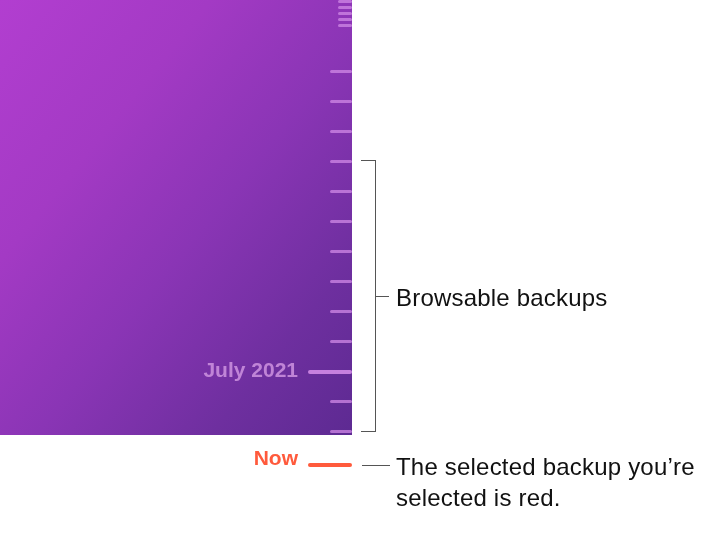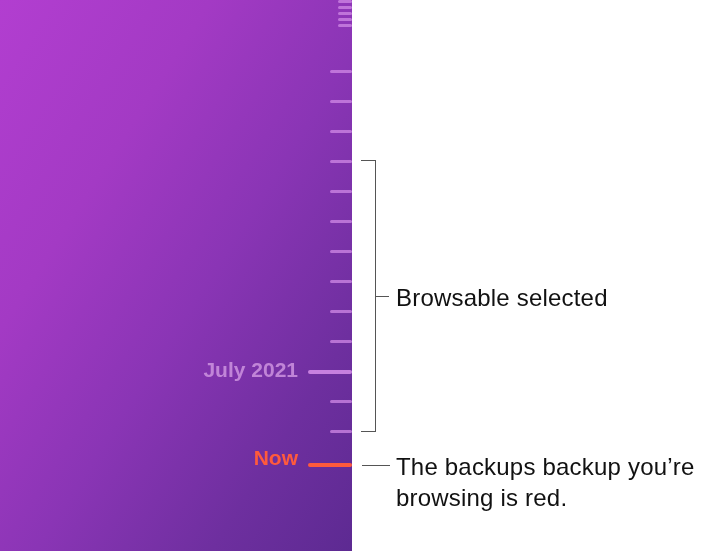--- a/index.html
+++ b/index.html
@@ -9,21 +9,21 @@
       background: #fff;
       position: relative;
       font-family: -apple-system, BlinkMacSystemFont, "Helvetica Neue", Helvetica, Arial, sans-serif;
       overflow: hidden;
     }
     .gradient-panel {
       position: absolute;
       left: 0;
       top: 0;
       width: 352px;
-      height: 551px;
+      height: 435px;
       background: linear-gradient(to bottom right, #b23ed0 0%, #a33ac4 30%, #8a35b5 55%, #6e2f9f 80%, #5d2a92 100%);
     }
     .tick {
       position: absolute;
       right: 0;
       height: 3px;
       border-radius: 2px;
       opacity: 0.75;
     }
     .tick-short { width: 14px; background: #d08ae6; }
@@ -99,16 +99,16 @@
   <div class="tick tick-med" style="top:400px"></div>
   <div class="tick tick-med" style="top:430px"></div>
 
   <div class="tick tick-now" style="top:463px"></div>
   <span class="label label-now" style="top:446px">Now</span>
 </div>
 
 <div class="bracket" style="top:160px; height:272px;">
   <span class="mid"></span>
 </div>
-<div class="ann" style="top:282px">Browsable selected</div>
+<div class="ann" style="top:282px">Browsable backups</div>
 
 <div class="leader" style="top:465px"></div>
-<div class="ann" style="top:451px">The backups backup you’re browsing is red.</div>
+<div class="ann" style="top:451px">The selected backup you’re selected is red.</div>
 
 </body></html>

